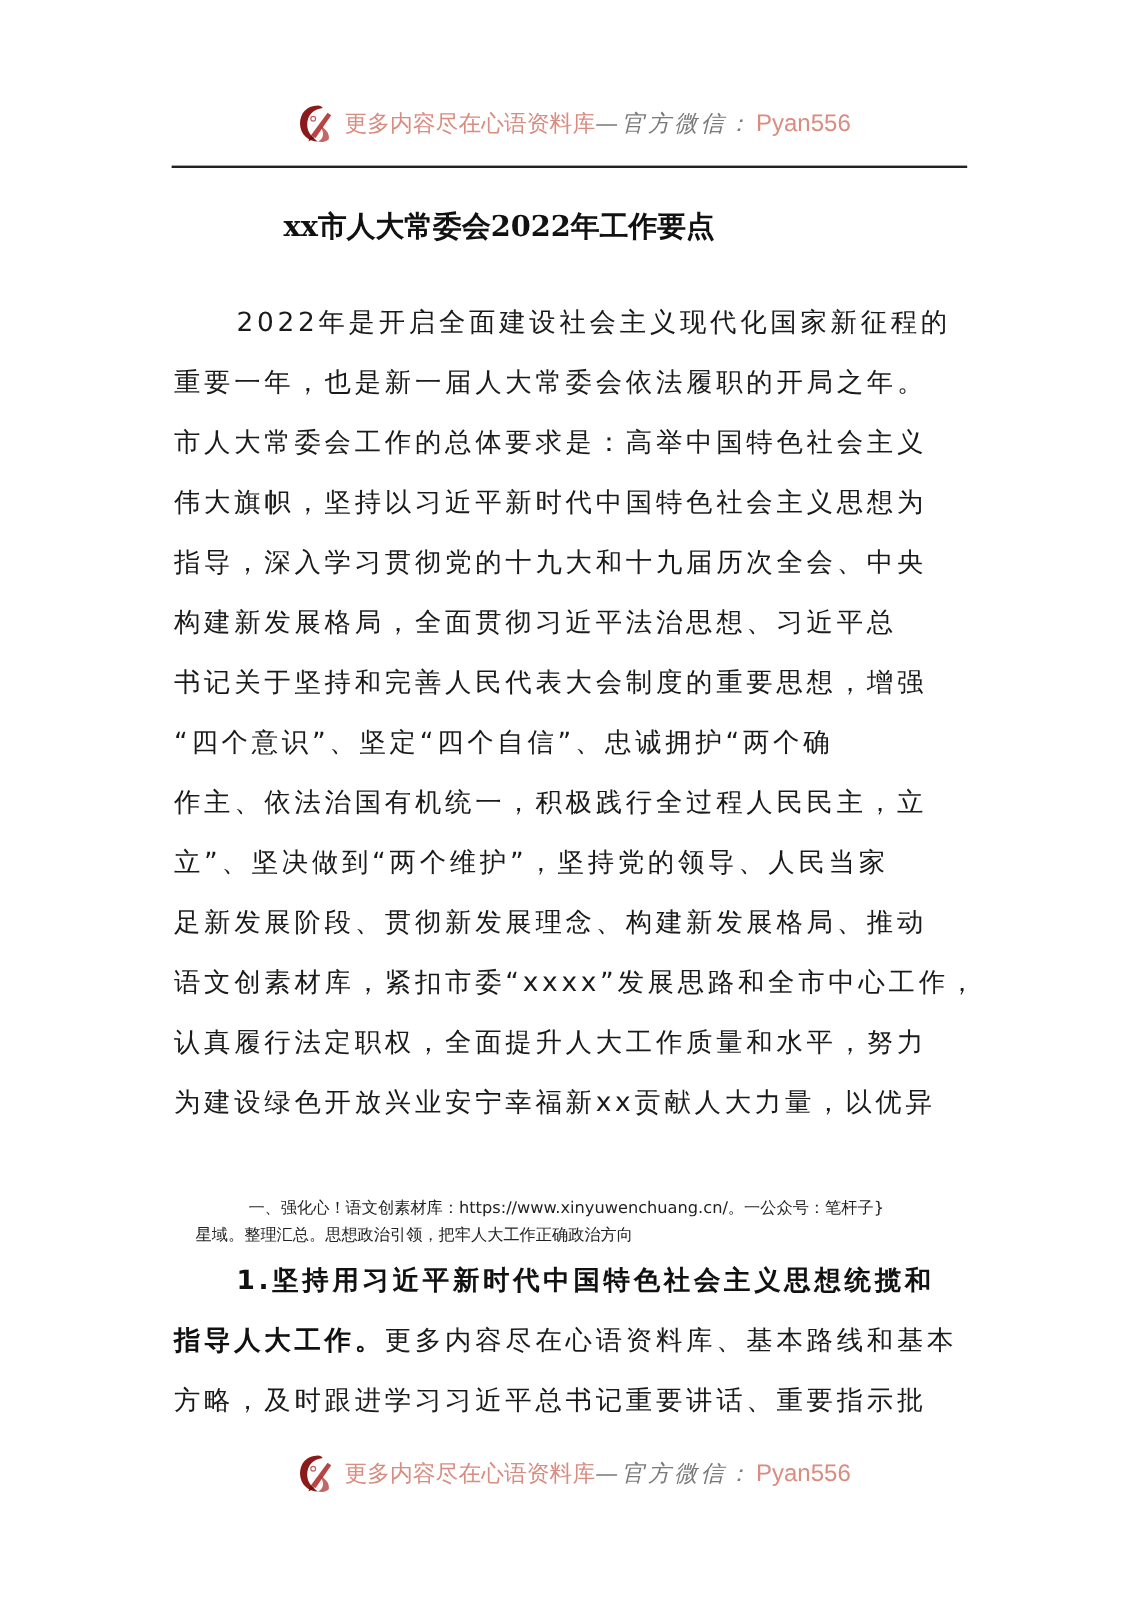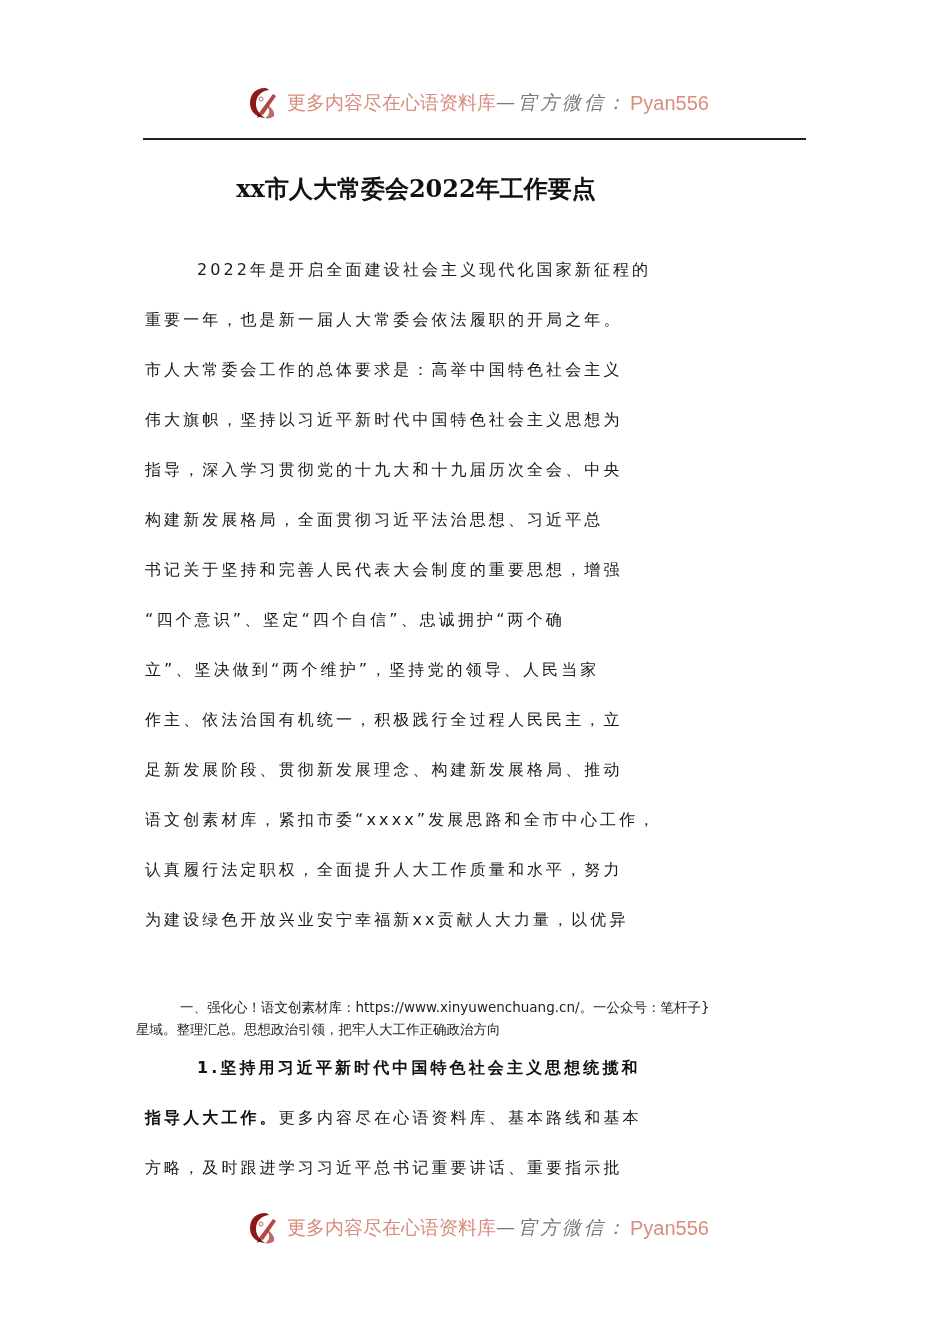--- a/index.html
+++ b/index.html
@@ -70,32 +70,32 @@
       font-weight: bold;
       font-size: 24px;
       color: #111111;
       letter-spacing: 0px;
     }
     .body-text {
       position: absolute;
       left: 145px;
       width: 662px;
       font-family: "DejaVu Sans", "Liberation Sans", sans-serif;
-      font-size: 16px;
+      font-size: 22px;
       line-height: 50px;
       letter-spacing: 3.1px;
       color: #1a1a1a;
       text-align: justify;
     }
     .intro { top: 245px; }
     .intro .line { display: block; white-space: nowrap; }
     .indent { padding-left: 52px; }
     .note {
       position: absolute;
-      left: 136px;
+      left: 163px;
       top: 996px;
       width: 665px;
       font-family: "DejaVu Sans", "Liberation Sans", sans-serif;
       font-size: 13.5px;
       line-height: 22px;
       color: #222222;
     }
     .note .line { display: block; white-space: nowrap; }
     .section { top: 1043px; }
     .section .line { display: block; white-space: nowrap; }
@@ -123,22 +123,22 @@
 
 <div class="body-text intro">
   <span class="line indent">2022年是开启全面建设社会主义现代化国家新征程的</span>
   <span class="line">重要一年，也是新一届人大常委会依法履职的开局之年。</span>
   <span class="line">市人大常委会工作的总体要求是：高举中国特色社会主义</span>
   <span class="line">伟大旗帜，坚持以习近平新时代中国特色社会主义思想为</span>
   <span class="line">指导，深入学习贯彻党的十九大和十九届历次全会、中央</span>
   <span class="line">构建新发展格局，全面贯彻习近平法治思想、习近平总</span>
   <span class="line">书记关于坚持和完善人民代表大会制度的重要思想，增强</span>
   <span class="line">“四个意识”、坚定“四个自信”、忠诚拥护“两个确</span>
+  <span class="line">作主、依法治国有机统一，积极践行全过程人民民主，立</span>
   <span class="line">立”、坚决做到“两个维护”，坚持党的领导、人民当家</span>
-  <span class="line">作主、依法治国有机统一，积极践行全过程人民民主，立</span>
   <span class="line">足新发展阶段、贯彻新发展理念、构建新发展格局、推动</span>
   <span class="line">语文创素材库，紧扣市委“xxxx”发展思路和全市中心工作，</span>
   <span class="line">认真履行法定职权，全面提升人大工作质量和水平，努力</span>
   <span class="line">为建设绿色开放兴业安宁幸福新xx贡献人大力量，以优异</span>
 </div>
 
 <div class="note">
   <span class="line" style="padding-left:44px">一、强化心！语文创素材库：https://www.xinyuwenchuang.cn/。一公众号：笔杆子}</span>
   <span class="line">星域。整理汇总。思想政治引领，把牢人大工作正确政治方向</span>
 </div>

